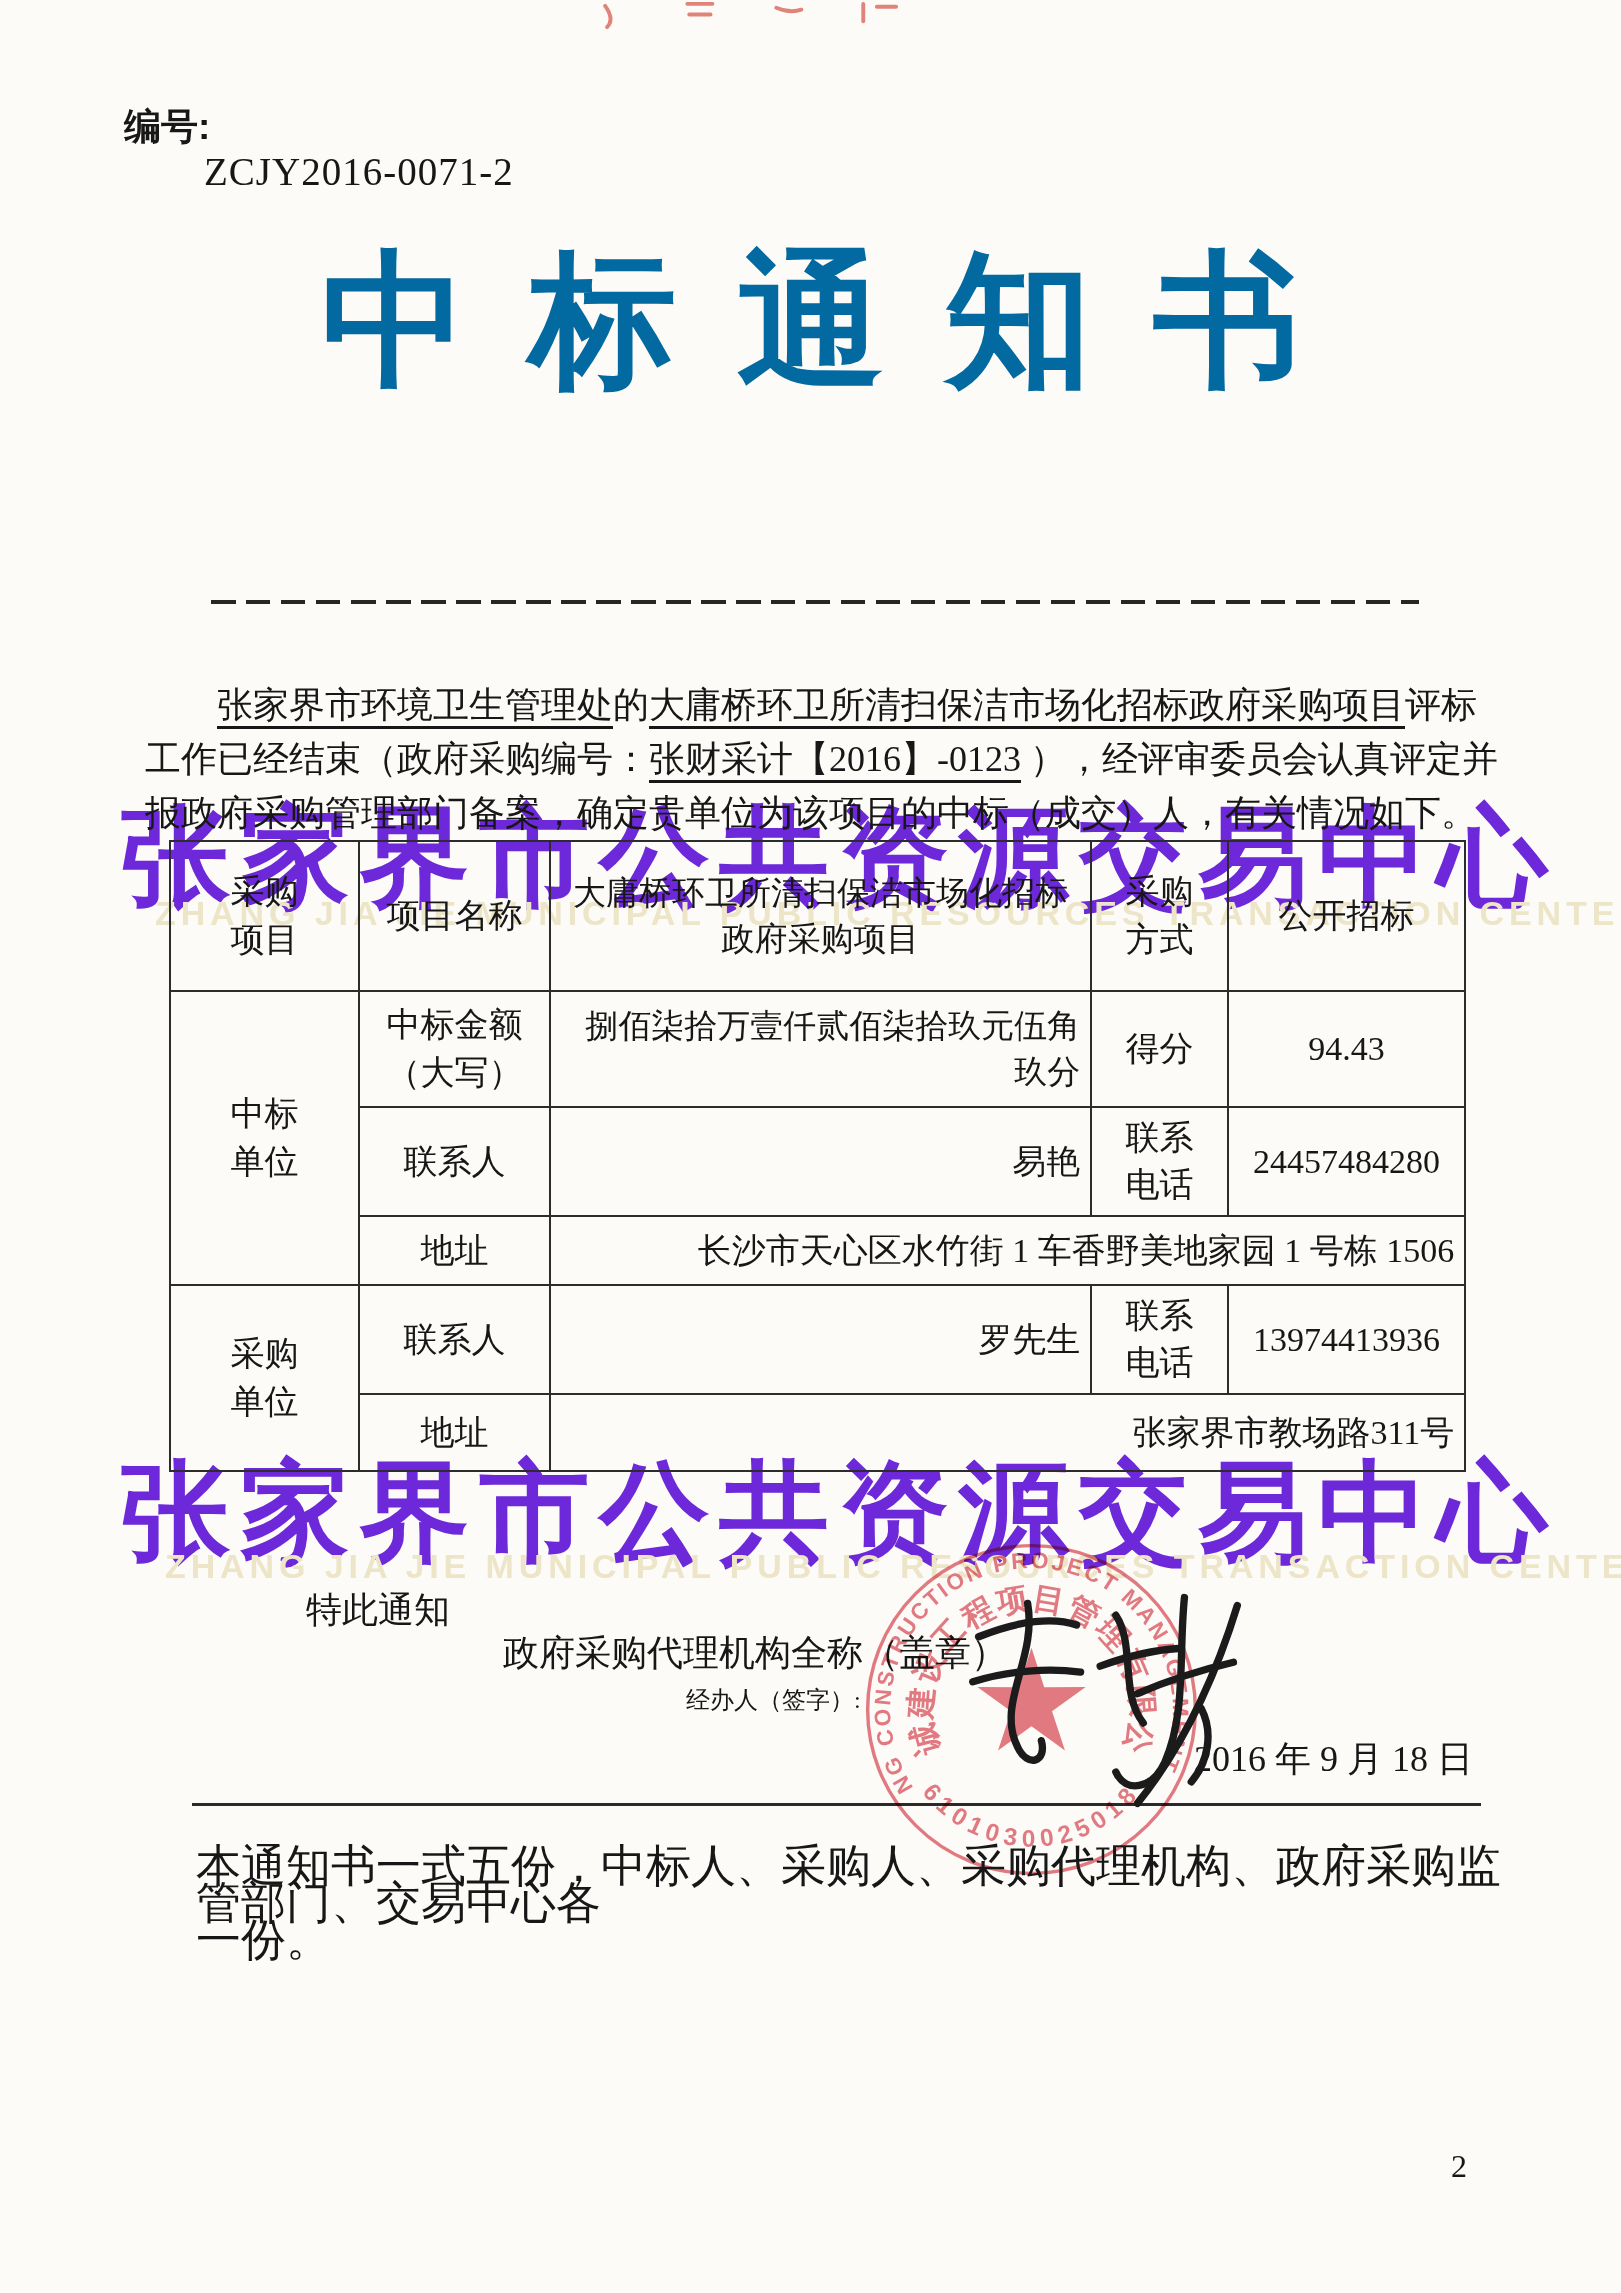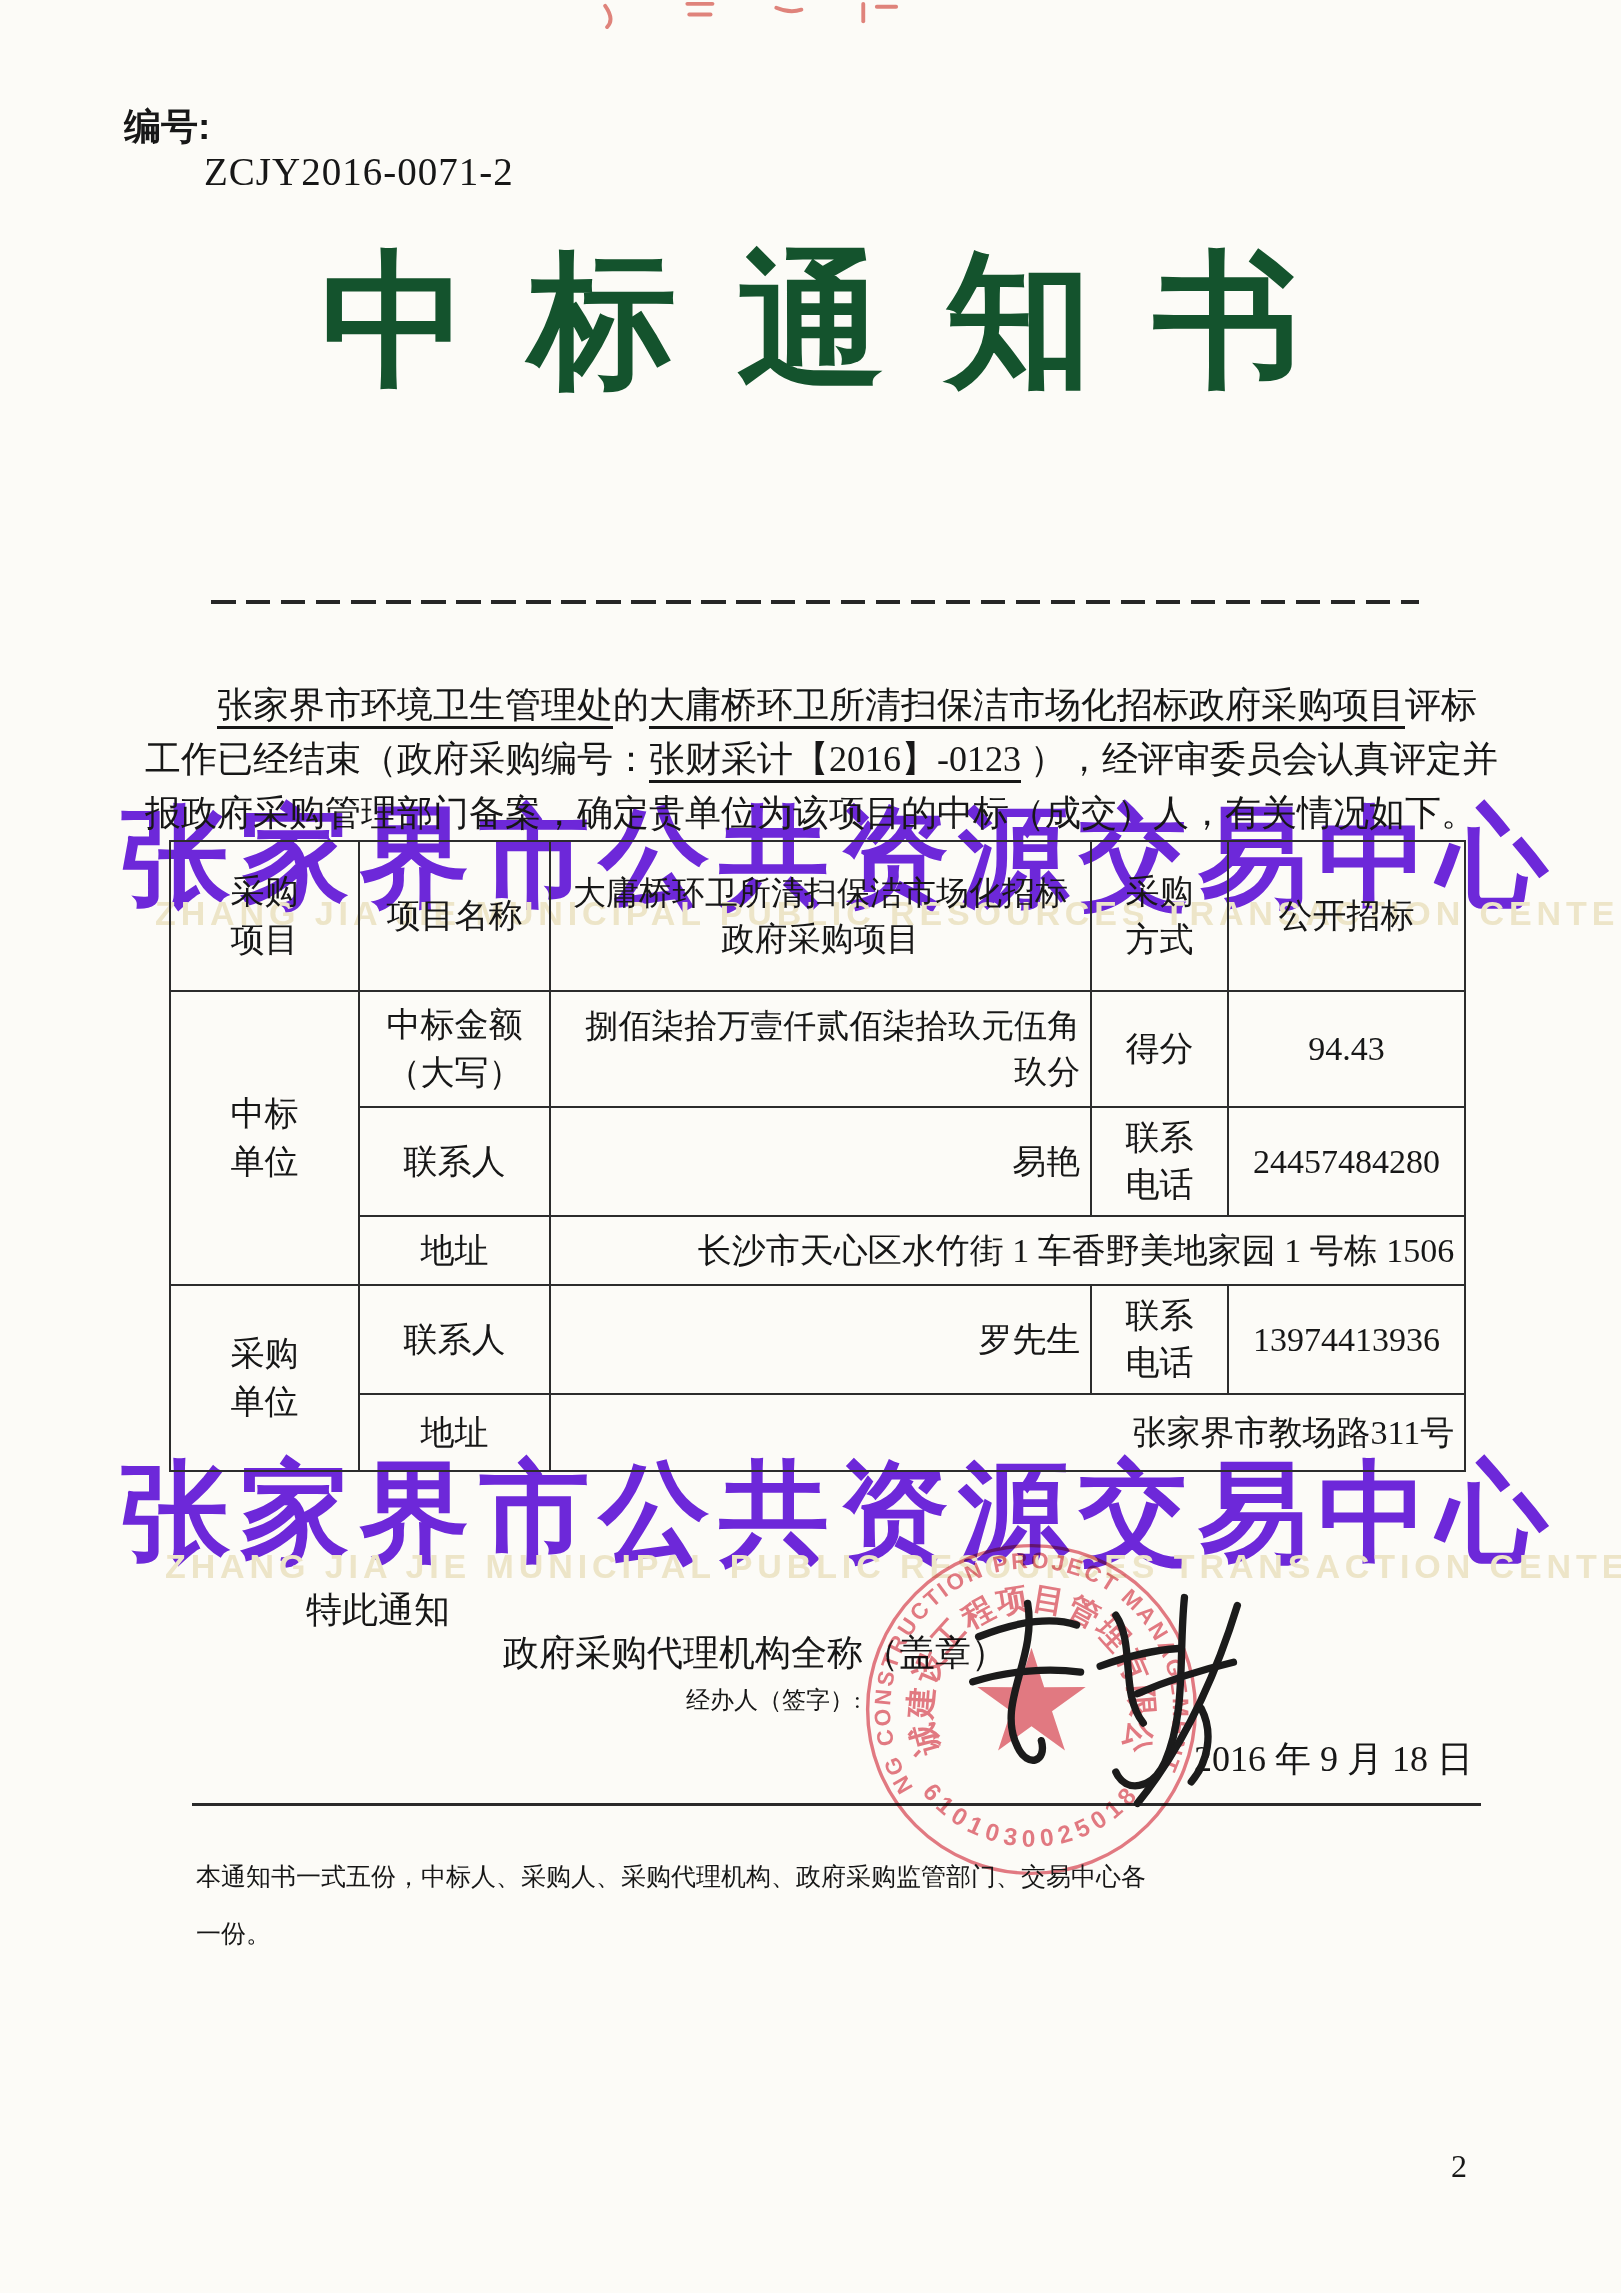--- a/index.html
+++ b/index.html
@@ -16,21 +16,21 @@
   .wm-en { font-family:"Liberation Sans","DejaVu Sans",sans-serif; font-size:34px; letter-spacing:4.9px; color:#ede5c8; }
   .wm-cn-a { top:784px; left:120px; }
   .wm-en-a { top:894px; left:155px; }
   .wm-cn-b { top:1439px; left:120px; }
   .wm-en-b { top:1547px; left:165px; }
   
   .doc-no-label { position:absolute; top:102px; left:124px; font-size:37px; font-weight:700;
                   font-family:"Liberation Sans","DejaVu Sans",sans-serif; }
   .doc-no-value { position:absolute; top:149px; left:204px; font-size:39px; letter-spacing:1px; }
   .title { position:absolute; top:223px; left:0; width:100%; text-align:center;
-           font-size:147px; font-weight:700; color:#14532d;
+           font-size:147px; font-weight:700; color:#0369a1;
            letter-spacing:61px; padding-left:61px; }
   
   .dashed-rule { position:absolute; top:600px; left:211px; width:1208px; height:3.9px;
     background:repeating-linear-gradient(90deg,#262626 0 24.5px,transparent 24.5px 35px); }
   .solid-rule { position:absolute; top:1803px; left:192px; width:1289px; height:2.9px; background:#2a2a2a; }
   
   .salutation { position:absolute; top:621px; left:145px; font-size:37px; }
   .u { text-decoration:underline; text-decoration-thickness:2.5px; text-underline-offset:8.8px; }
   .intro { position:absolute; top:678px; left:145px; width:1470px; font-size:36px;
            line-height:54px; text-indent:2em; white-space:pre-line; }
@@ -45,22 +45,22 @@
   .r1 td { height:150px; } .r2 td { height:116px; } .r3 td { height:106px; }
   .r4 td { height:69px; }  .r5 td { height:108px; } .r6 td { height:77px; }
   
   .notice { position:absolute; top:1475px; left:147px; width:1460px; font-size:35px;
             line-height:55px; text-indent:2em; white-space:pre-line; }
   .hereby { position:absolute; top:1586px; left:306px; font-size:36px; }
   .agency { position:absolute; top:1629px; left:503px; font-size:36px; }
   .signer { position:absolute; top:1684px; left:686px; font-size:24px; }
   .sig-date { position:absolute; top:1735px; left:1194px; font-size:36px; }
   
-  .footer-note { position:absolute; top:1848px; left:196px; width:1333px; font-size:25px;
-                 line-height:57px; white-space:pre-line; }
+  .footer-note { position:absolute; top:1848px; left:196px; width:1333px; font-size:45px;
+                 line-height:37px; white-space:pre-line; }
   .page-no { position:absolute; top:2148px; left:1451px; font-size:32px; }
   
   .stamp { position:absolute; left:849px; top:1527px; mix-blend-mode:multiply; }
   .stamp text { font-weight:700; }
   .signature { position:absolute; left:951px; top:1576px; }
   .bleed { position:absolute; left:549px; top:0; opacity:.75; }
 </style>
 </head>
 <body>
 

